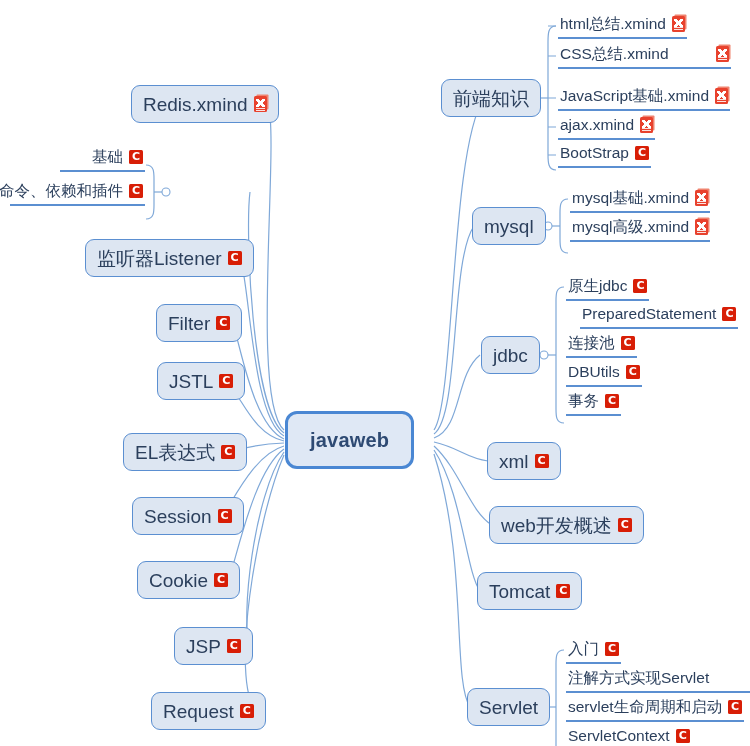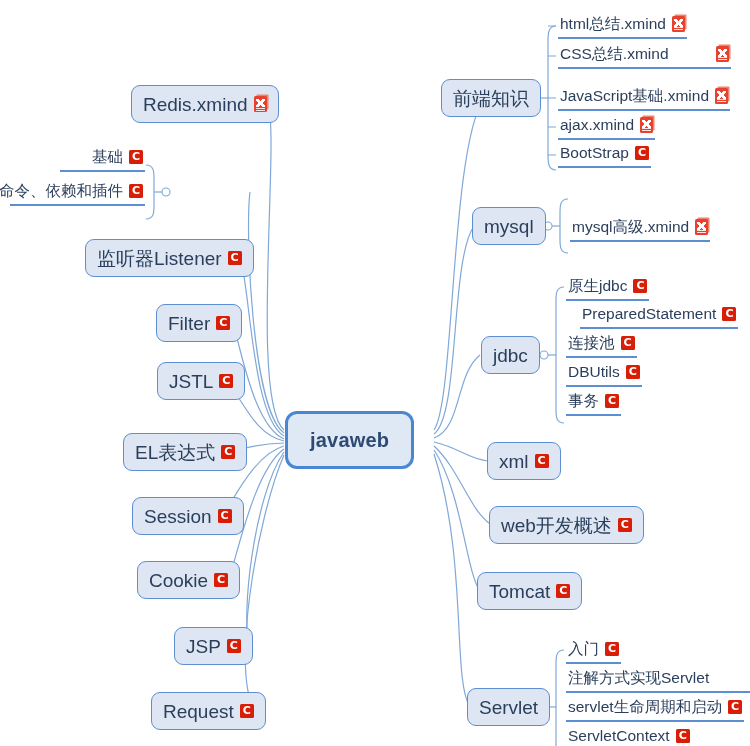--- a/index.html
+++ b/index.html
@@ -187,20 +187,24 @@
     <span class="ic ic-xmind"></span>
   </div>
   <div class="leaf" style="left:558px;top:142px;">
     <span>BootStrap</span>
     <span class="ic ic-csdn">C</span>
   </div>
 
   <div class="node" style="left:472px;top:207px;">
     <span>mysql</span>
   </div>
+  <div class="leaf" style="left:570px;top:187px;">
+    <span>mysql基础.xmind</span>
+    <span class="ic ic-xmind"></span>
+  </div>
   <div class="leaf" style="left:570px;top:216px;">
     <span>mysql高级.xmind</span>
     <span class="ic ic-xmind"></span>
   </div>
 
   <div class="node" style="left:481px;top:336px;">
     <span>jdbc</span>
   </div>
   <div class="leaf" style="left:566px;top:275px;">
     <span>原生jdbc</span>

